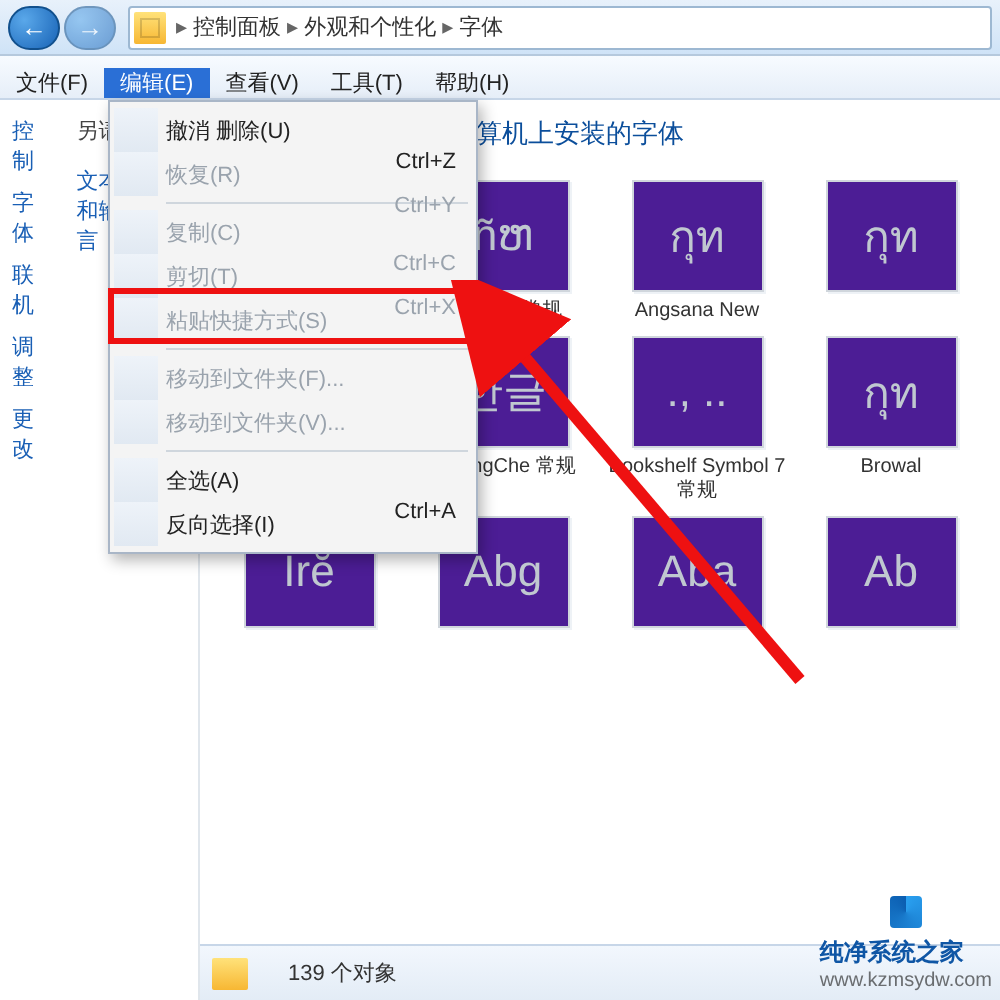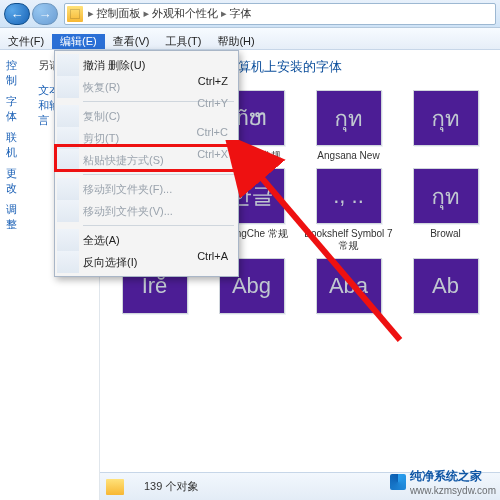--- a/index.html
+++ b/index.html
@@ -42,21 +42,21 @@
 .dd-item { display: flex; align-items: center; height: 22px; padding: 0 8px 0 26px; color: #222; position: relative; }
 .dd-item.disabled { color: #9aa3ad; }
 .dd-item .shortcut { margin-left: auto; color: inherit; margin-top: 32px; }
 .dd-sep { height: 1px; background: #cfd6dd; margin: 3px 2px 3px 26px; }
 .dd-item .left-bar { position:absolute; left:0; top:0; bottom:0; width:22px; background:linear-gradient(#eef3f9,#e1e9f2); }
 .dd-item span { position: relative; z-index: 1; }
 
 .red-box { position: absolute; border: 3px solid #e11; pointer-events: none; z-index: 8; }
 .arrow-svg { position: absolute; z-index: 8; pointer-events: none; }
 
-.watermark { position: absolute; right: 4px; bottom: 4px; display:flex; align-items:center; gap:4px; font-size: 12px; color:#1859a9; z-index: 30; background: rgba(255,255,255,.0); }
+.watermark { position: absolute; right: 4px; bottom: 4px; display:flex; align-items:center; gap:4px; font-size: 12px; color:#1859a9; z-index: 30; background: rgba(255,255,255,.0); flex-direction: column; }
 .watermark .logo { width:16px; height:16px; border-radius:2px; background: conic-gradient(#2aa0f0,#0b5db0); }
 .watermark .t1 { font-weight: bold; color:#0f56a5; }
 .watermark .t2 { color:#6a6d70; font-size:10px; }
 </style>
 </head>
 <body>
 <div class="window">
 
   <div class="titlebar">
     <div class="nav-group">
@@ -85,22 +85,22 @@
     <div class="menu-item">工具(T)</div>
     <div class="menu-item">帮助(H)</div>
   </div>
 
   <div class="body-area">
     <div class="sidebar">
       <div class="group">
         <a>控制</a>
         <a>字体</a>
         <a>联机</a>
+        <a>调整</a>
         <a>更改</a>
-        <a>调整</a>
       </div>
       <div class="spacer"></div>
       <div class="group">
         <div class="see-also">另请参阅</div>
         <a>文本服务和输入语言</a>
       </div>
     </div>
 
     <div class="content">
       <div class="content-title">删除或者显示和隐藏计算机上安装的字体</div>

